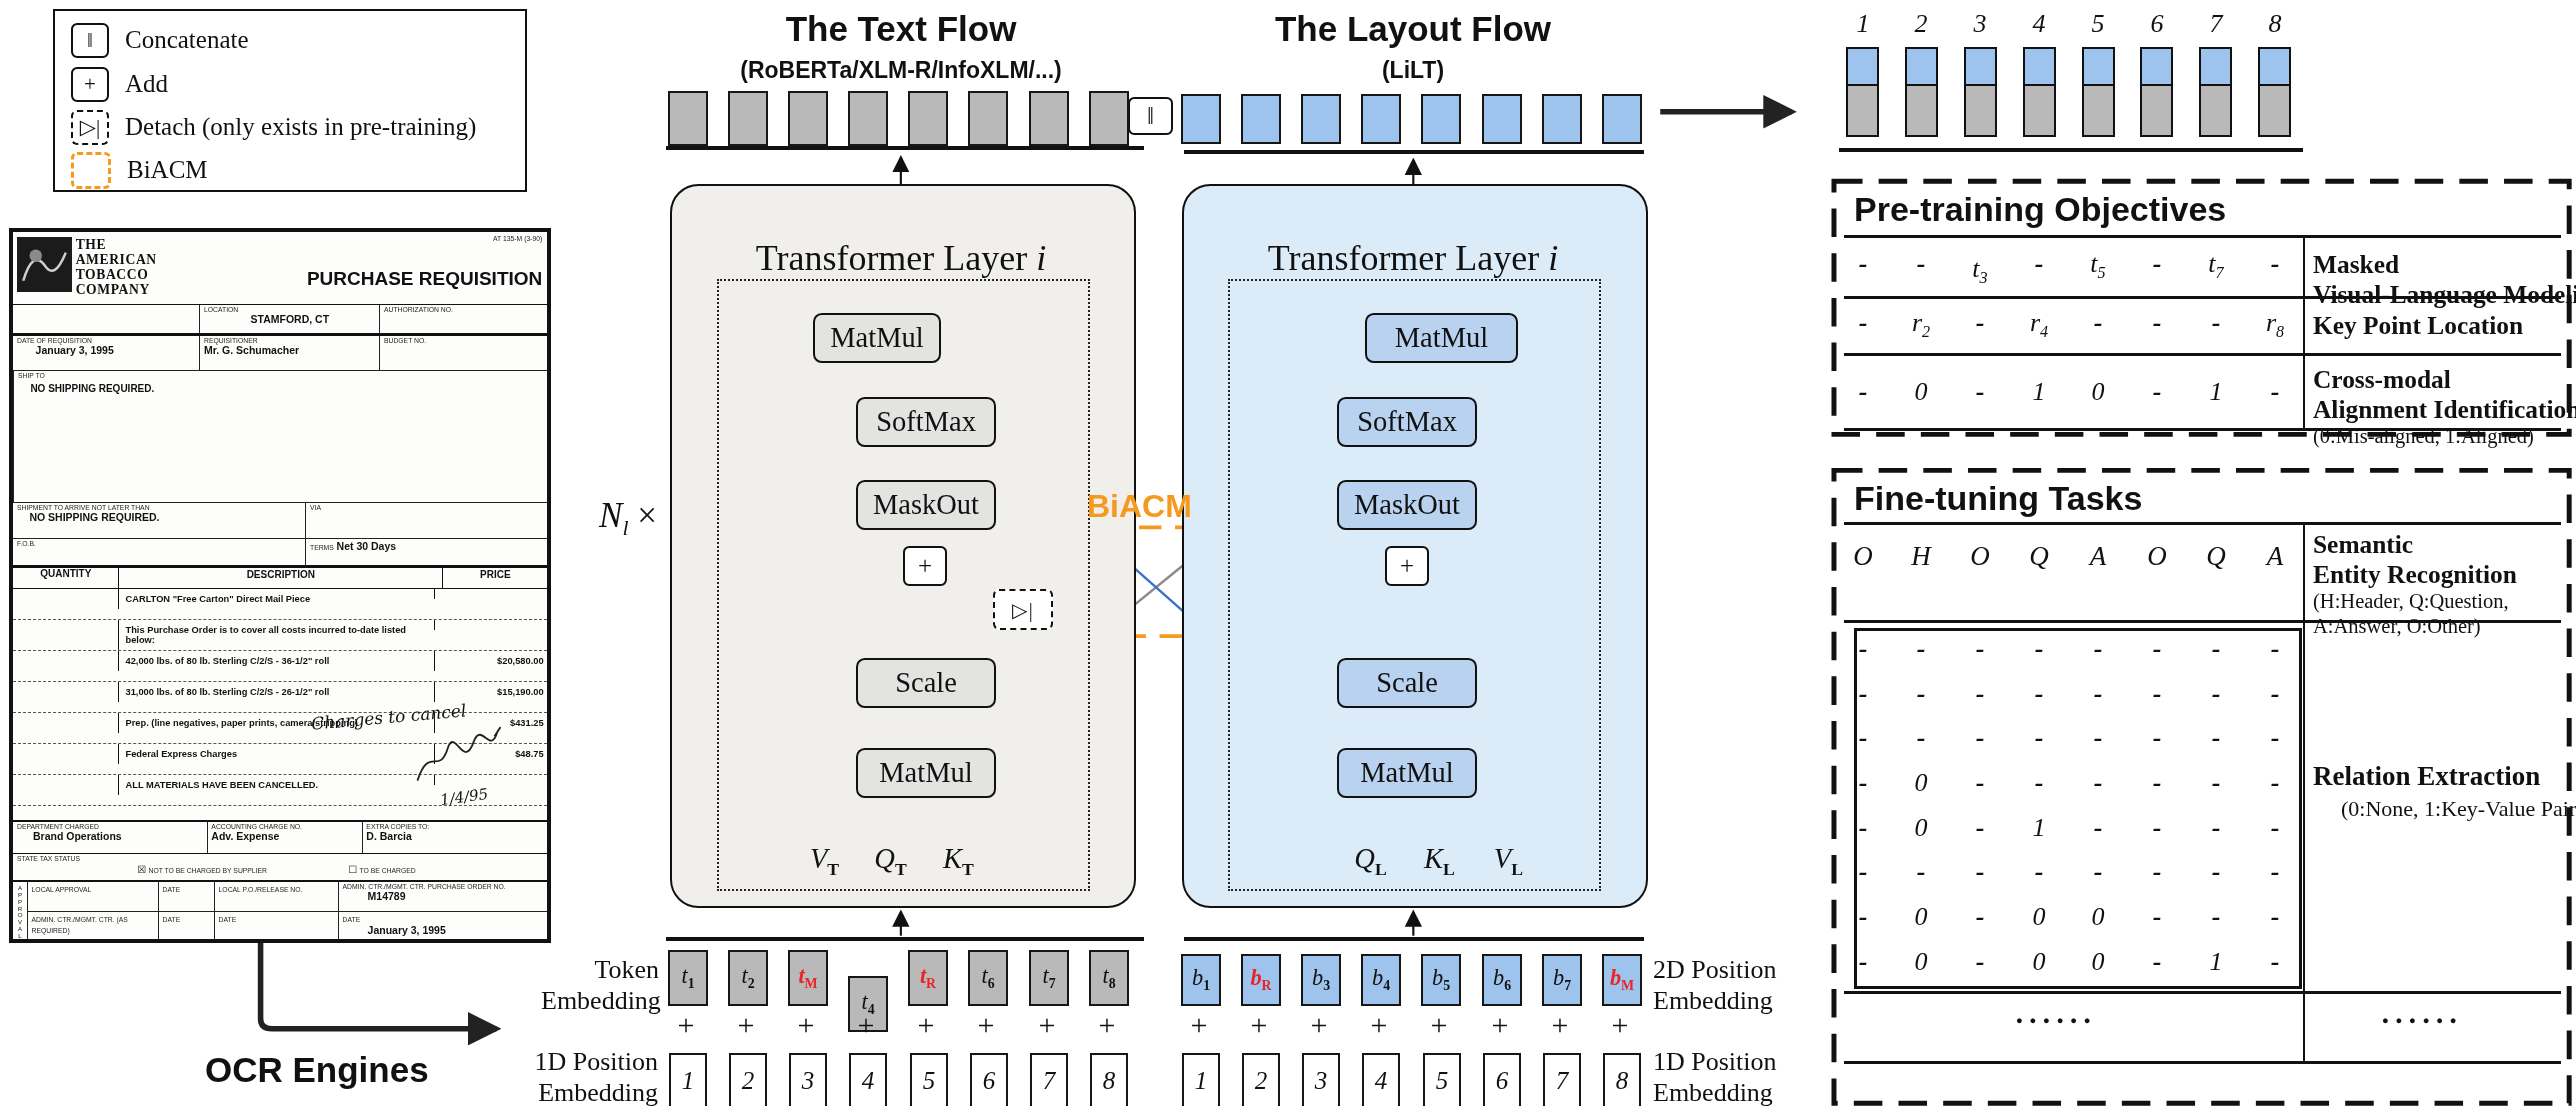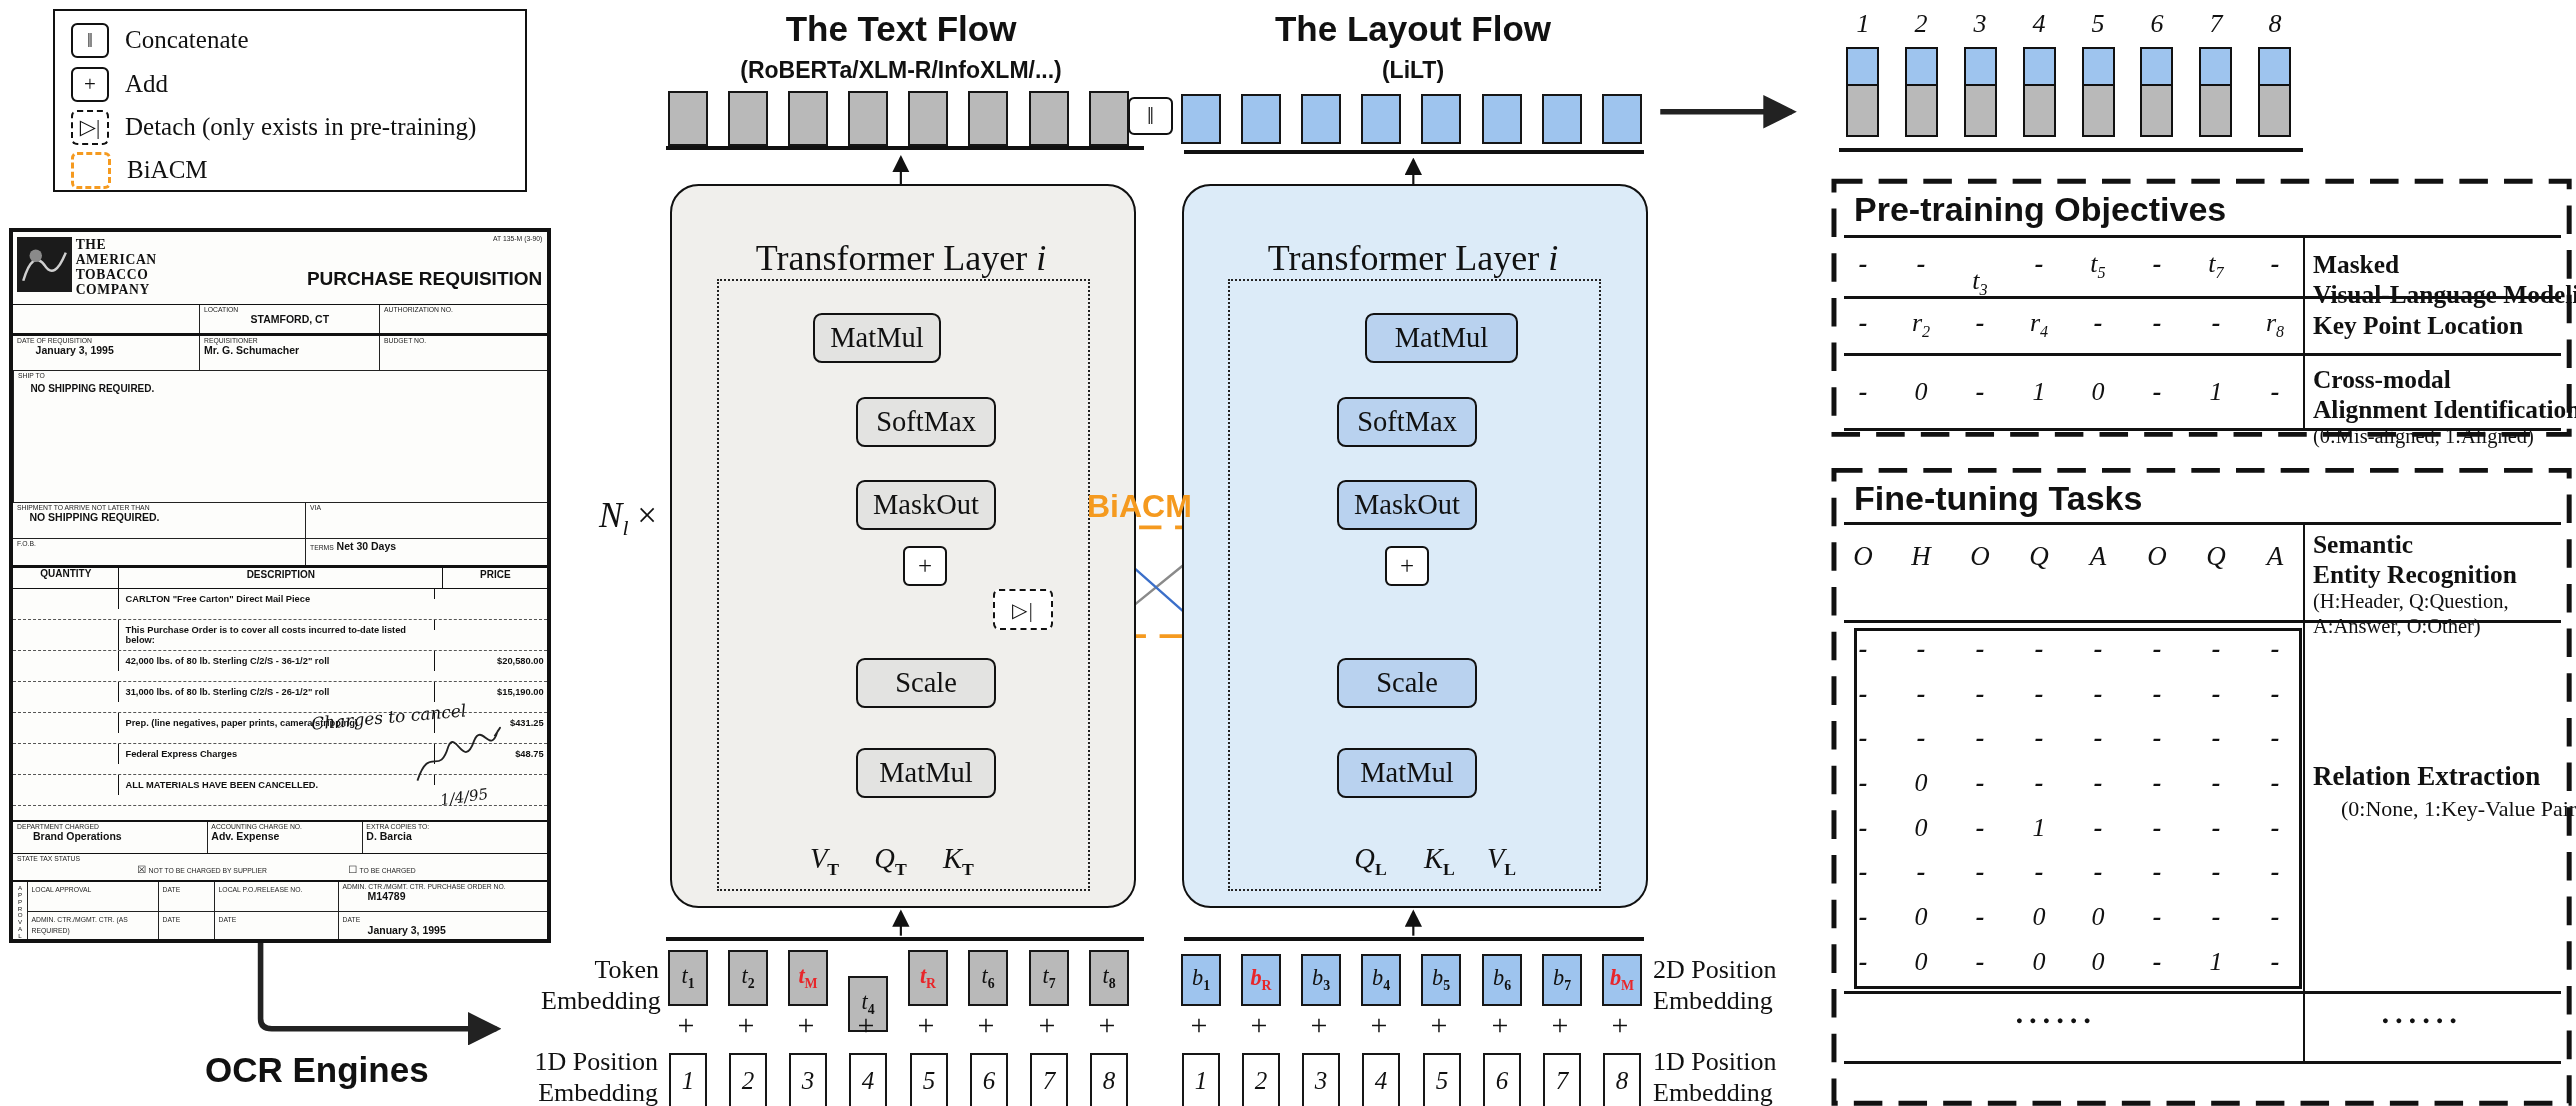--- a/index.html
+++ b/index.html
@@ -557,21 +557,21 @@
     <div class="plus-sign serif" style="left:1500px;top:1008px;">+</div>
     <div class="plus-sign serif" style="left:1047px;top:1008px;">+</div>
     <div class="plus-sign serif" style="left:1560px;top:1008px;">+</div>
     <div class="plus-sign serif" style="left:1107px;top:1008px;">+</div>
     <div class="plus-sign serif" style="left:1620px;top:1008px;">+</div>
     <div class="abs in-label" style="left:803px;top:843px;width:43px;text-align:center;"><span class=""><i>V</i><sub><b>T</b></sub></span></div>
     <div class="abs in-label" style="left:869px;top:843px;width:43px;text-align:center;"><span class=""><i>Q</i><sub><b>T</b></sub></span></div>
     <div class="abs in-label" style="left:937px;top:843px;width:43px;text-align:center;"><span class=""><i>K</i><sub><b>T</b></sub></span></div>
     <div class="abs in-label" style="left:1349px;top:843px;width:43px;text-align:center;"><span class=""><i>Q</i><sub><b>L</b></sub></span></div>
     <div class="abs in-label" style="left:1418px;top:843px;width:43px;text-align:center;"><span class=""><i>K</i><sub><b>L</b></sub></span></div>
-    <div class="abs in-label" style="left:1480px;top:843px;width:43px;text-align:center;"><span class=""><i>V</i><sub><b>L</b></sub></span></div>
+    <div class="abs in-label" style="left:1480px;top:843px;width:43px;text-align:right;"><span class=""><i>V</i><sub><b>L</b></sub></span></div>
     <div class="colnum serif" style="left:1863px;top:8.7px;"><i>1</i></div>
     <div class="colseg" style="left:1846px;top:47px;width:29px;height:35px;background:#9ec4ee;"></div>
     <div class="colseg" style="left:1846px;top:84px;width:29px;height:49px;background:#b9b9b9;"></div>
     <div class="colnum serif" style="left:1921px;top:8.7px;"><i>2</i></div>
     <div class="colseg" style="left:1905px;top:47px;width:29px;height:35px;background:#9ec4ee;"></div>
     <div class="colseg" style="left:1905px;top:84px;width:29px;height:49px;background:#b9b9b9;"></div>
     <div class="colnum serif" style="left:1980px;top:8.7px;"><i>3</i></div>
     <div class="colseg" style="left:1964px;top:47px;width:29px;height:35px;background:#9ec4ee;"></div>
     <div class="colseg" style="left:1964px;top:84px;width:29px;height:49px;background:#b9b9b9;"></div>
     <div class="colnum serif" style="left:2039px;top:8.7px;"><i>4</i></div>
@@ -584,21 +584,21 @@
     <div class="colseg" style="left:2140px;top:47px;width:29px;height:35px;background:#9ec4ee;"></div>
     <div class="colseg" style="left:2140px;top:84px;width:29px;height:49px;background:#b9b9b9;"></div>
     <div class="colnum serif" style="left:2216px;top:8.7px;"><i>7</i></div>
     <div class="colseg" style="left:2199px;top:47px;width:29px;height:35px;background:#9ec4ee;"></div>
     <div class="colseg" style="left:2199px;top:84px;width:29px;height:49px;background:#b9b9b9;"></div>
     <div class="colnum serif" style="left:2275px;top:8.7px;"><i>8</i></div>
     <div class="colseg" style="left:2258px;top:47px;width:29px;height:35px;background:#9ec4ee;"></div>
     <div class="colseg" style="left:2258px;top:84px;width:29px;height:49px;background:#b9b9b9;"></div>
     <div class="pt-val" style="left:1863px;top:249px;"><b>-</b></div>
     <div class="pt-val" style="left:1921px;top:249px;"><b>-</b></div>
-    <div class="pt-val" style="left:1980px;top:266px;"><i>t</i><sub>3</sub></div>
+    <div class="pt-val" style="left:1980px;top:254px;"><i>t</i><sub>3</sub></div>
     <div class="pt-val" style="left:2039px;top:249px;"><b>-</b></div>
     <div class="pt-val" style="left:2098px;top:249px;"><i>t</i><sub>5</sub></div>
     <div class="pt-val" style="left:2157px;top:249px;"><b>-</b></div>
     <div class="pt-val" style="left:2216px;top:249px;"><i>t</i><sub>7</sub></div>
     <div class="pt-val" style="left:2275px;top:249px;"><b>-</b></div>
     <div class="abs" style="left:2313px;top:249px;">
       <div class="row-label">Masked</div>
       <div class="row-label">Visual-Language Modeling</div>
     </div>
     <div class="pt-val" style="left:1863px;top:308px;"><b>-</b></div>

